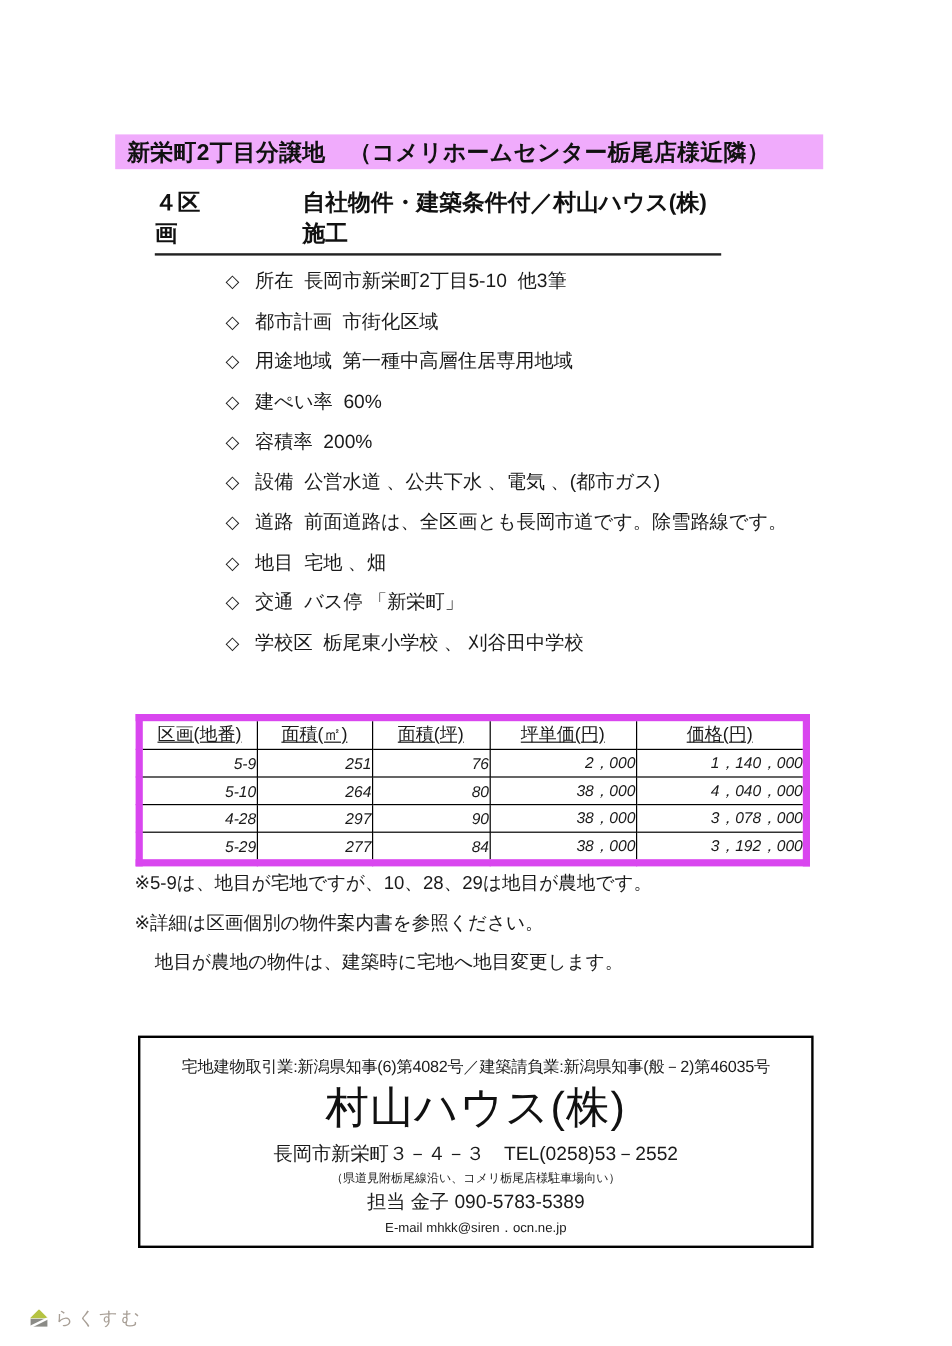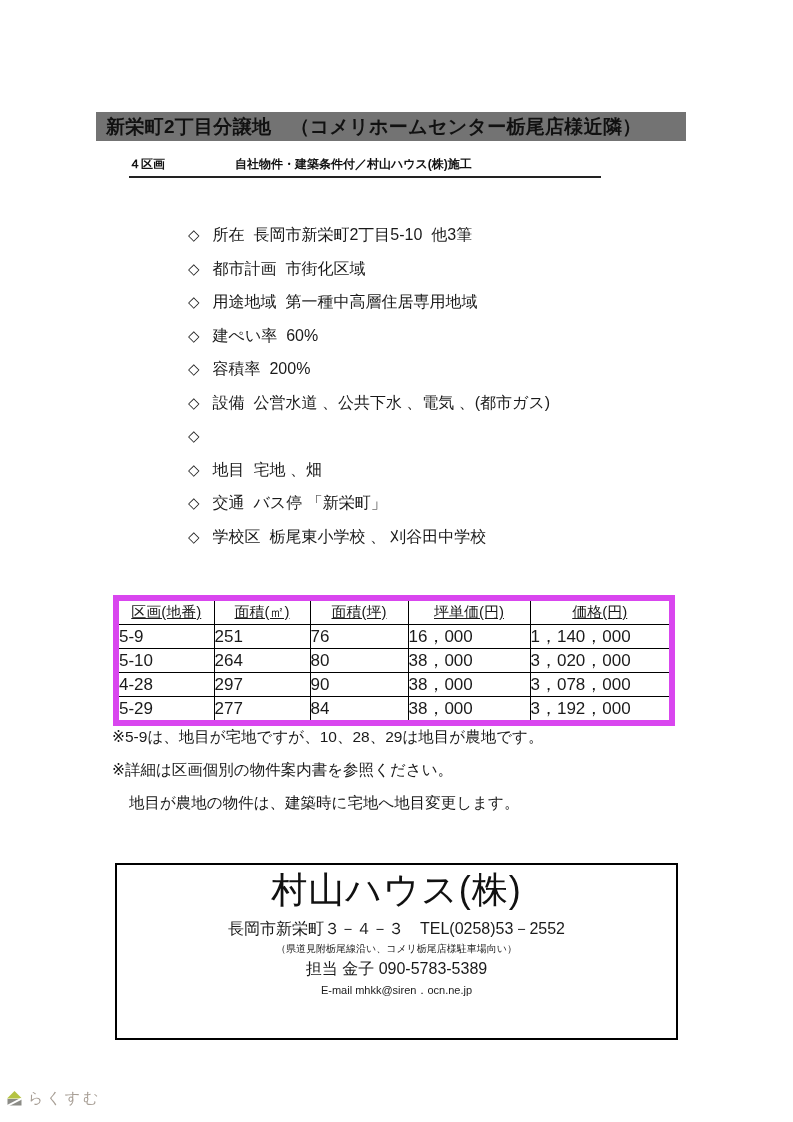--- a/index.html
+++ b/index.html
@@ -15,70 +15,70 @@
     position:absolute; left:96px; top:112px; width:590px; height:29px;
     background:#bebebe; display:flex; align-items:center;
     padding-left:10px; box-sizing:border-box;
     font-size:19px; font-weight:bold; color:#111; letter-spacing:0.3px;
   }
 
   
   .subtitle {
     position:absolute; left:129px; top:156px; width:472px;
     display:flex; gap:70px; align-items:baseline;
-    font-size:12px; font-weight:bold; color:#111;
+    font-size:19px; font-weight:bold; color:#111;
     border-bottom:2px solid #222; padding-bottom:3px; box-sizing:border-box;
   }
 
   
   .specs { position:absolute; left:188px; top:224px; font-size:16px; }
   .spec-line { display:flex; gap:13px; height:33.5px; align-items:flex-start; }
   .diamond { font-size:15px; line-height:22px; }
   .spec-text { line-height:22px; }
 
   
   .price-table {
     position:absolute; left:113px; top:595px; width:556px;
     border-collapse:collapse; table-layout:fixed;
     border:6px solid #d946ef;
   }
   .price-table th, .price-table td { border:1px solid #000; padding:0; }
   .price-table th {
     font-size:15px; font-weight:normal; text-decoration:underline;
     height:23px; text-align:center;
   }
-  .price-table td { font-size:17px; text-align:left; height:22px; }
+  .price-table td { font-size:13px; text-align:right; height:22px;font-style:italic; }
 
   
   .notes { position:absolute; left:112px; top:726px; font-size:15.5px; }
   .note-line { height:33px; line-height:22px; }
   .note-indent { padding-left:17px; }
 
   
   .company-box {
     position:absolute; left:115px; top:863px; width:563px; height:177px;
     border:2px solid #000; box-sizing:border-box; text-align:center;
   }
   .license { margin-top:15px; font-size:13.5px; letter-spacing:-0.2px; }
   .company-name { margin-top:1px; font-size:36px; letter-spacing:1px; color:#111; }
   .company-address { margin-top:4px; font-size:16px; }
   .company-road { margin-top:2px; font-size:10px; }
   .company-contact { margin-top:3px; font-size:16px; }
   .company-email { margin-top:3px; font-size:11px; }
 
   
-  .watermark { position:absolute; left:7px; top:1089px; display:flex; align-items:center; gap:6px; }
+  .watermark { position:absolute; left:25px; top:1089px; display:flex; align-items:center; gap:6px; }
   .wm-text { font-size:15px; letter-spacing:3px; }
 </style>
 </head>
 <body>
 
 <div class="page">
 
-  <div class="title-bar" style="background: #737373;">
+  <div class="title-bar" style="background: #f0abfc;">
     <span class="pre">新栄町2丁目分譲地　（コメリホームセンター栃尾店様近隣）</span>
   </div>
 
   <div class="subtitle">
     <span class="pre">４区画</span>
     <span class="pre">自社物件・建築条件付／村山ハウス(株)施工</span>
   </div>
 
   <div class="specs">
     <div class="spec-line">
@@ -100,20 +100,21 @@
     <div class="spec-line">
       <span class="diamond">◇</span>
       <span class="spec-text pre">容積率  200%</span>
     </div>
     <div class="spec-line">
       <span class="diamond">◇</span>
       <span class="spec-text pre">設備  公営水道 、公共下水 、電気 、(都市ガス)</span>
     </div>
     <div class="spec-line">
       <span class="diamond">◇</span>
+      <span class="spec-text pre">道路  前面道路は、全区画とも長岡市道です。除雪路線です。</span>
     </div>
     <div class="spec-line">
       <span class="diamond">◇</span>
       <span class="spec-text pre">地目  宅地 、畑</span>
     </div>
     <div class="spec-line">
       <span class="diamond">◇</span>
       <span class="spec-text pre">交通  バス停 「新栄町」</span>
     </div>
     <div class="spec-line">
@@ -137,29 +138,29 @@
         <th>面積(坪)</th>
         <th>坪単価(円)</th>
         <th>価格(円)</th>
       </tr>
     </thead>
     <tbody>
       <tr>
         <td>5-9</td>
         <td>251</td>
         <td>76</td>
-        <td>16，000</td>
+        <td>2，000</td>
         <td>1，140，000</td>
       </tr>
       <tr>
         <td>5-10</td>
         <td>264</td>
         <td>80</td>
         <td>38，000</td>
-        <td>3，020，000</td>
+        <td>4，040，000</td>
       </tr>
       <tr>
         <td>4-28</td>
         <td>297</td>
         <td>90</td>
         <td>38，000</td>
         <td>3，078，000</td>
       </tr>
       <tr>
         <td>5-29</td>
@@ -171,20 +172,21 @@
     </tbody>
   </table>
 
   <div class="notes">
     <div class="note-line pre">※5-9は、地目が宅地ですが、10、28、29は地目が農地です。</div>
     <div class="note-line pre">※詳細は区画個別の物件案内書を参照ください。</div>
     <div class="note-line note-indent pre">地目が農地の物件は、建築時に宅地へ地目変更します。</div>
   </div>
 
   <div class="company-box">
+    <div class="license pre">宅地建物取引業:新潟県知事(6)第4082号／建築請負業:新潟県知事(般－2)第46035号</div>
     <div class="company-name pre">村山ハウス(株)</div>
     <div class="company-address pre">長岡市新栄町３－４－３　TEL(0258)53－2552</div>
     <div class="company-road pre">（県道見附栃尾線沿い、コメリ栃尾店様駐車場向い）</div>
     <div class="company-contact pre">担当 金子 090-5783-5389</div>
     <div class="company-email pre">E-mail mhkk@siren．ocn.ne.jp</div>
   </div>
 
   <div class="watermark">
     <span style="display:inline-flex;">
       <svg width="15" height="15" viewBox="0 0 15 15">

